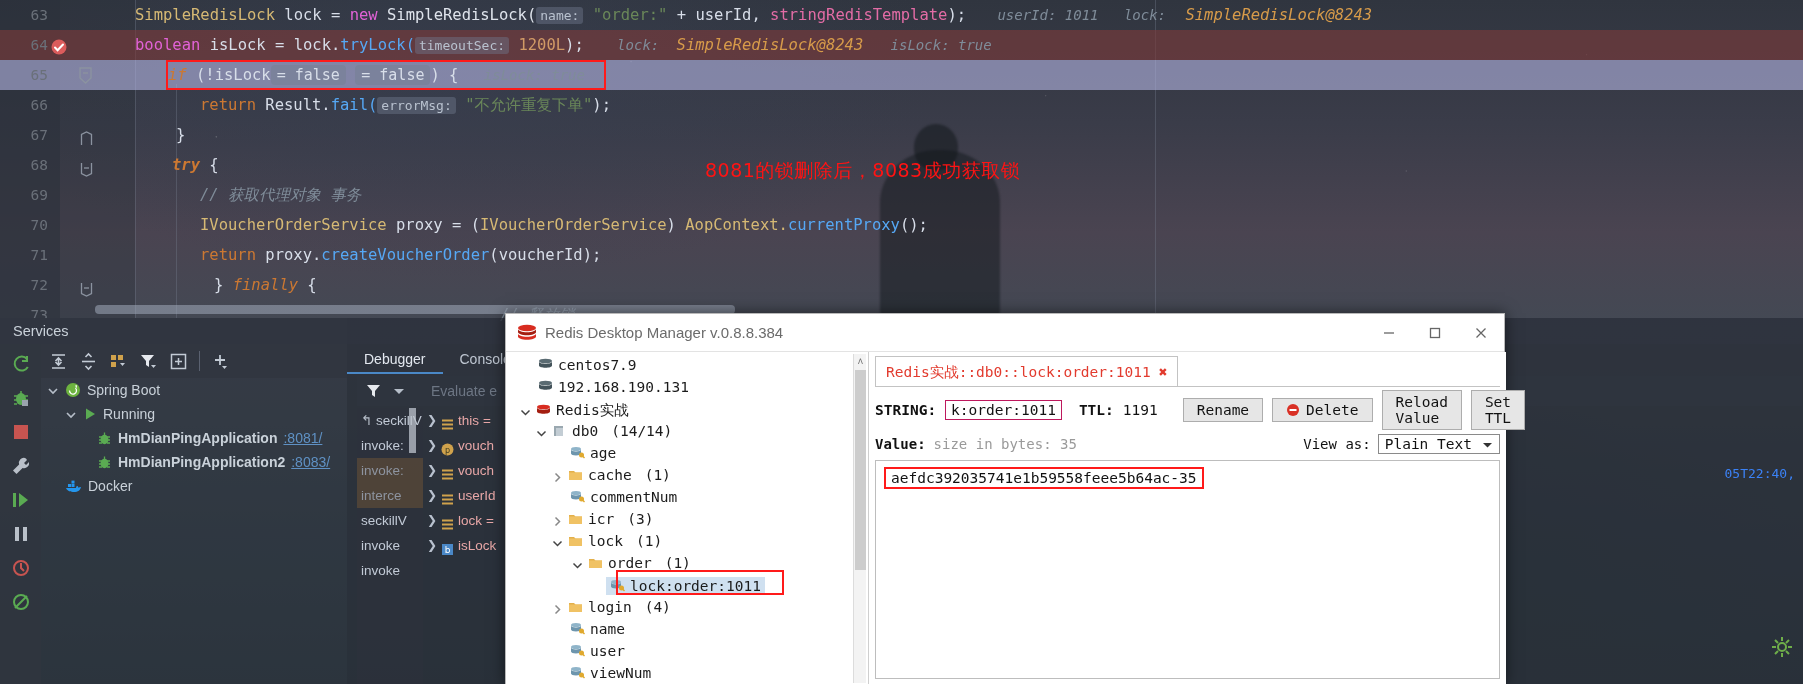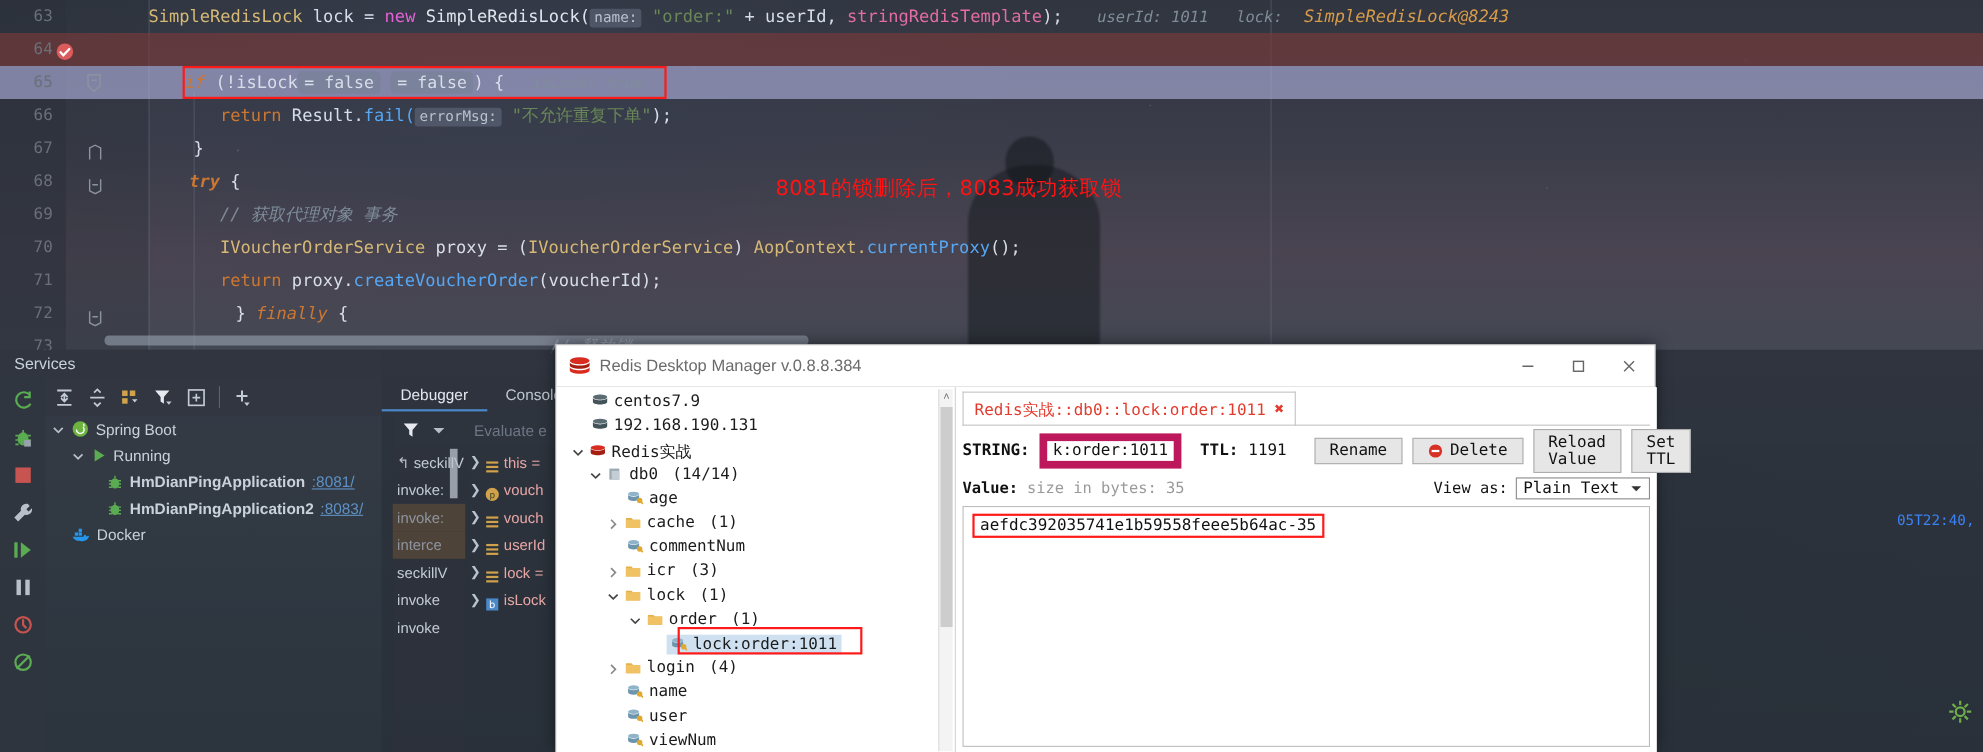--- a/index.html
+++ b/index.html
@@ -201,21 +201,21 @@
     font-size:14.5px; color:#e23b2e;
   }
   .tabline{ position:absolute; left:6px; top:34px; right:6px; height:1px; background:#c3c3c3; }
   .keyrow{
     position:absolute; left:6px; top:44px; right:6px; height:28px;
     display:flex; align-items:center; gap:9px;
     font-family:"DejaVu Sans Mono", monospace; font-size:14.5px; color:#111;
   }
   .lbl-b{ font-weight:bold; }
   .keyfield{
-    border:7px solid #be185d; background:#fff; padding:1px 5px; font-size:14.5px;
+    border:1px solid #be185d; background:#fff; padding:1px 5px; font-size:14.5px;
     font-family:"DejaVu Sans Mono", monospace;
   }
   .btn{
     border:1px solid #adadad; background:#e6e6e6; padding:3px 13px;
     font-family:"DejaVu Sans Mono", monospace; font-size:14.5px; color:#111;
     display:flex; align-items:center; gap:6px;
   }
   .valrow{
     position:absolute; left:6px; top:80px; right:6px; height:24px;
     display:flex; align-items:center; gap:8px;
@@ -262,20 +262,26 @@
     </span>
   </div>
 
   <div class="line hl-exec" style="top:30px;">
     <span class="lineno">64</span>
     <span style="position:absolute; left:50px; top:6px; width:18px; height:18px;">
       <svg width="18" height="18" viewBox="0 0 18 18">
           <circle cx="9" cy="9" r="7.5" fill="#db5c5c"></circle>
           <path d="M5 9.5l2.6 2.8L13 6.5" stroke="#fff" stroke-width="2" fill="none" stroke-linecap="round"></path>
         </svg>
+    </span>
+    <span class="code">
+      <span class="kw2">boolean</span><span class="plain"> isLock = lock.</span><span class="mth">tryLock(</span><span class="hintp">timeoutSec:</span> <span class="num">1200L</span><span class="plain">);</span>
+      <span class="inlval" style="margin-left:24px;">lock:</span>
+      <span class="inlval-o" style="margin-left:8px;">SimpleRedisLock@8243</span>
+      <span class="inlval" style="margin-left:18px;">isLock: true</span>
     </span>
   </div>
 
   <div class="line hl-cur" style="top:60px;">
     <span class="lineno">65</span>
     <span style="position:absolute; left:78px; top:5px; width:15px; height:19px;">
       <svg width="15" height="19" viewBox="0 0 15 19">
           <path d="M2 2h11v10l-5.5 5L2 12z" fill="none" stroke="#8b93a0" stroke-width="1.4"></path>
           <path d="M5 7h5" stroke="#8b93a0" stroke-width="1.4"></path>
         </svg>

